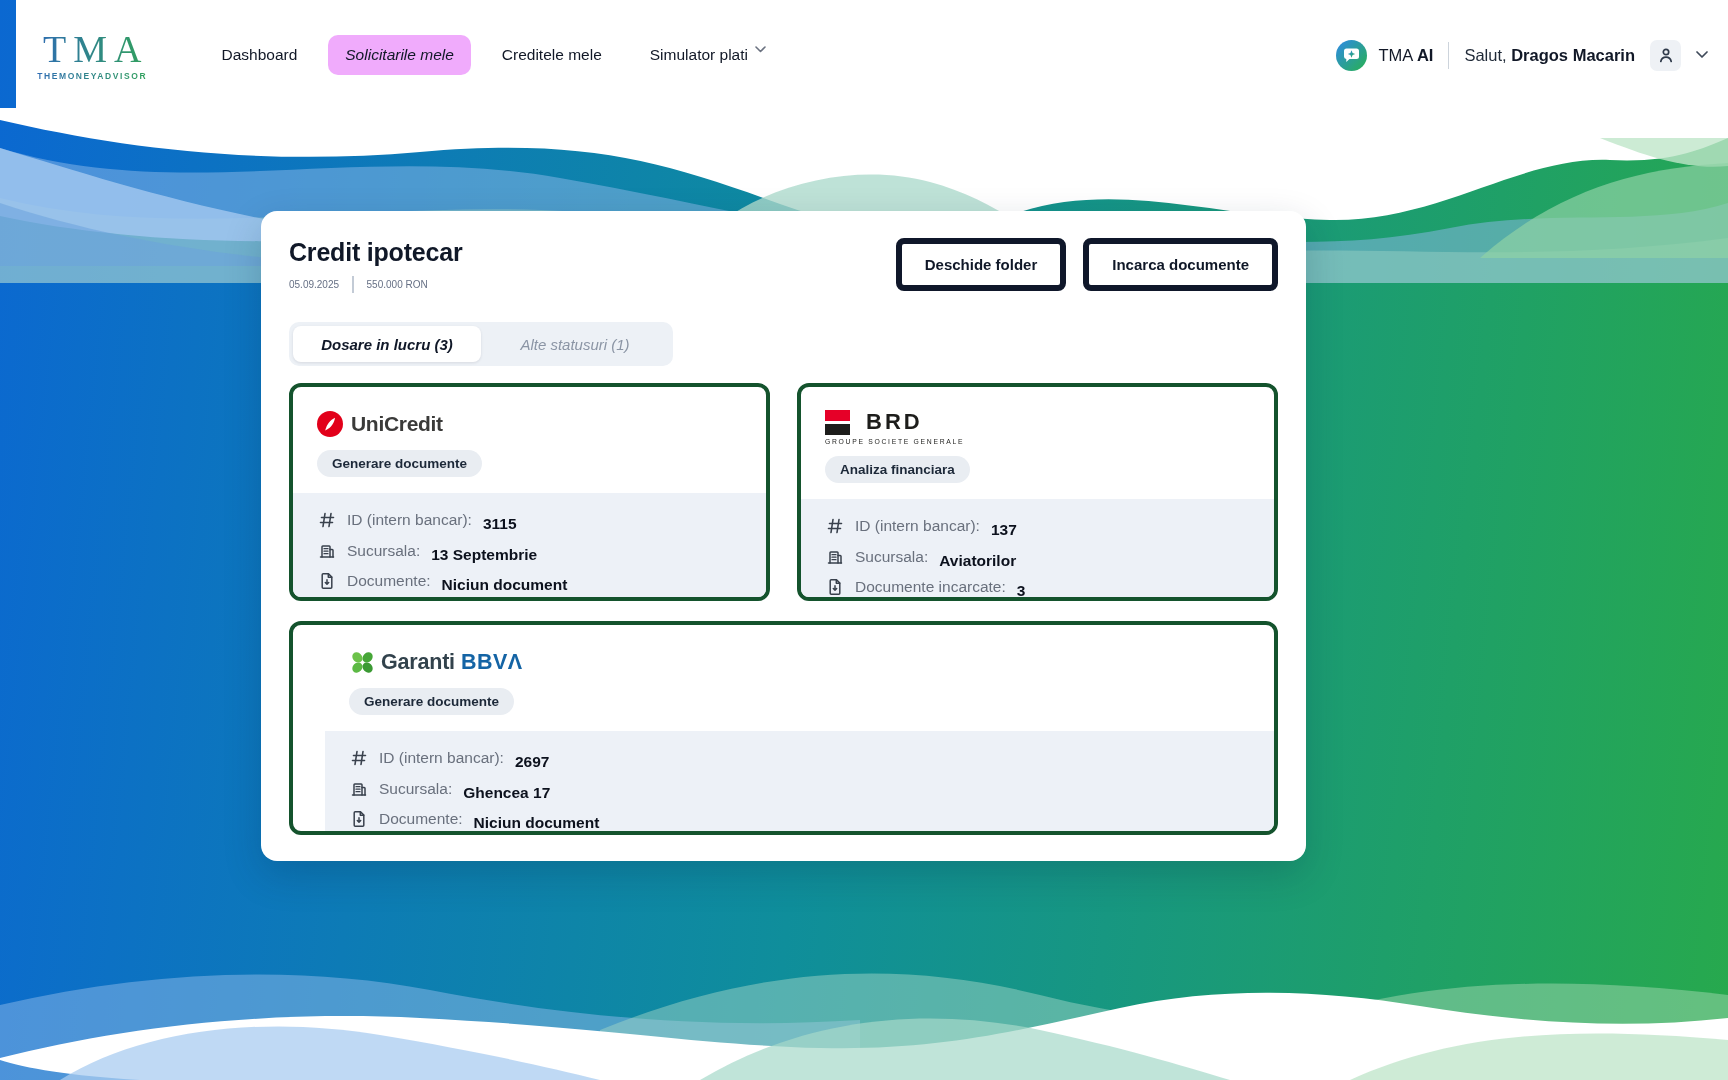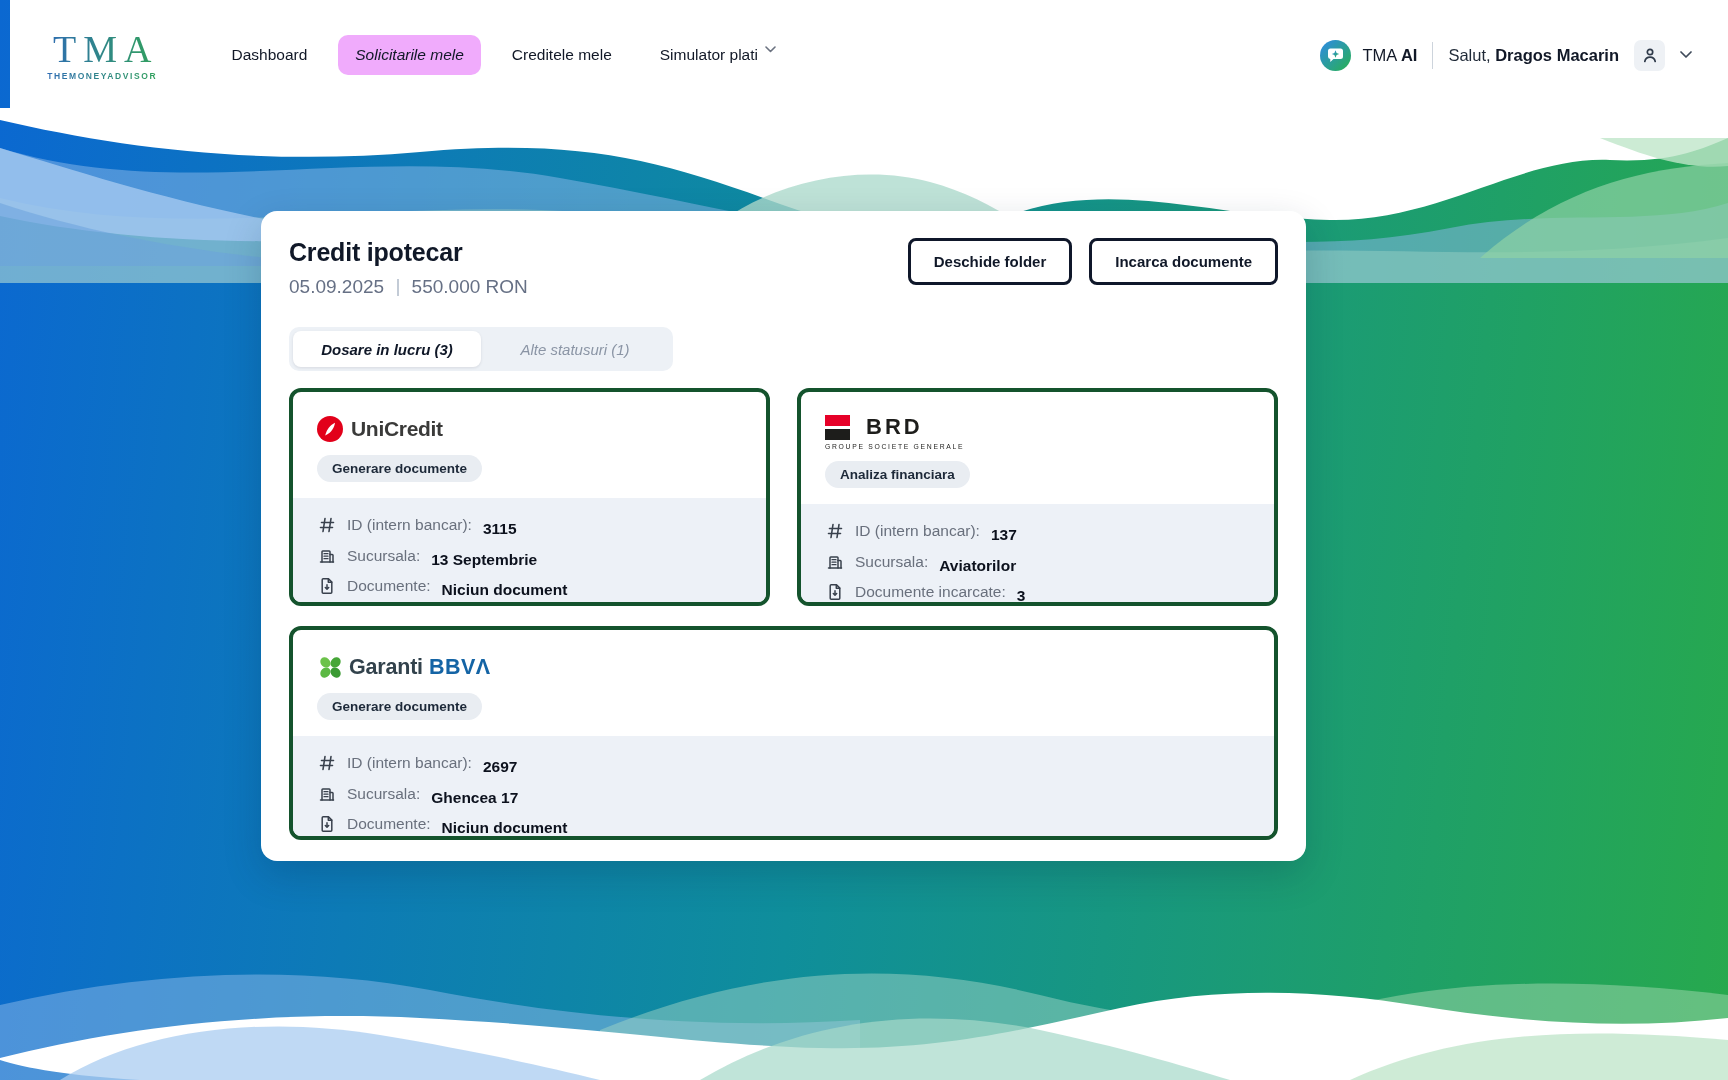--- a/index.html
+++ b/index.html
@@ -4,23 +4,23 @@
 <style>
   * { margin:0; padding:0; box-sizing:border-box; }
   html,body { width:1728px; height:1080px; }
   body {
     font-family:"Liberation Sans", sans-serif;
     position:relative; overflow:hidden;
     background:linear-gradient(96deg,#0b68d1 0%,#0f8e9b 48%,#27a94d 100%);
   }
   
   .header {
-    position:absolute; top:0; left:10px; right:0; height:110px;
+    position:absolute; top:0; left:16px; right:0; height:110px;
     background:#ffffff; display:flex; align-items:center;
-    padding:0 36px; z-index:30;
+    padding:0 20px; z-index:30;
   }
   .logo { display:flex; flex-direction:column; align-items:center; cursor:pointer; }
   .logo-acronym {
     font-family:"Liberation Serif", serif; font-size:38px; letter-spacing:7px;
     background:linear-gradient(90deg,#2e6cb3,#31a15c);
     -webkit-background-clip:text; background-clip:text; color:transparent;
     line-height:1; padding-left:7px;
   }
   .logo-word {
     font-size:8.5px; letter-spacing:1.6px; margin-top:3px;
@@ -51,46 +51,46 @@
   .wave-bottom { position:absolute; bottom:0; left:0; width:1728px; height:170px; z-index:1; display:block; }
   
   .card {
     position:absolute; left:261px; top:211px; width:1045px; height:650px;
     background:#ffffff; border-radius:16px; z-index:10;
     box-shadow:0 14px 38px rgba(3,35,66,.20);
     padding:27px 28px;
   }
   .card-head { display:flex; justify-content:space-between; align-items:flex-start; }
   .page-title { font-size:25px; font-weight:700; color:#101828; letter-spacing:-.2px; }
-  .subtitle { display:flex; align-items:center; gap:13px; margin-top:9px; font-size:19px; color:#667085; }
+  .subtitle { display:flex; align-items:center; gap:13px; margin-top:9px; font-size:10px; color:#667085; }
   .subtitle-divider { width:1.5px; height:17px; background:#c3cbd6; }
   .head-actions { display:flex; gap:17px; }
   .btn {
-    background:#fff; border:3px solid #0f172a; border-radius:8px;
+    background:#fff; border:6px solid #0f172a; border-radius:8px;
     padding:12px 23px; font-size:15px; font-weight:600; color:#101828;
     font-family:"Liberation Sans", sans-serif; cursor:pointer; white-space:nowrap;
   }
   .tabs {
     margin-top:29px; display:inline-flex; background:#edf1f6;
     padding:4px; border-radius:10px;
   }
   .tab {
     width:188px; height:36px; display:flex; align-items:center; justify-content:center;
     font-size:15px; color:#8b95a5; font-weight:500; border-radius:8px; cursor:pointer;font-style:italic;
   }
   .tab.active { background:#fff; color:#101828; font-weight:600; box-shadow:0 1px 3px rgba(16,24,40,.10); }
   
   .dossier-grid {
     margin-top:17px; display:grid; grid-template-columns:1fr 1fr; gap:20px 27px;
   }
   .bank-card {
     border:4px solid #14532d; border-radius:12px; background:#fff; overflow:hidden;
     display:flex; flex-direction:column; height:218px;
   }
-  .bank-card.wide { grid-column:1 / -1; height:214px; }
+  .bank-card.wide { grid-column:1 / -1; height:214px;padding-left:32px; }
   .bank-top { padding:22px 24px 16px; }
   .bank-logo-row { display:flex; align-items:center; height:30px; }
   .badge {
     display:inline-block; margin-top:11px; background:#e9edf2; border-radius:999px;
     padding:6px 15px; font-size:13.5px; font-weight:600; color:#1d2939;
   }
   .bank-details {
     background:#edf1f7; padding:12px 24px; flex:1;
     display:flex; flex-direction:column; justify-content:center; gap:0;
   }

